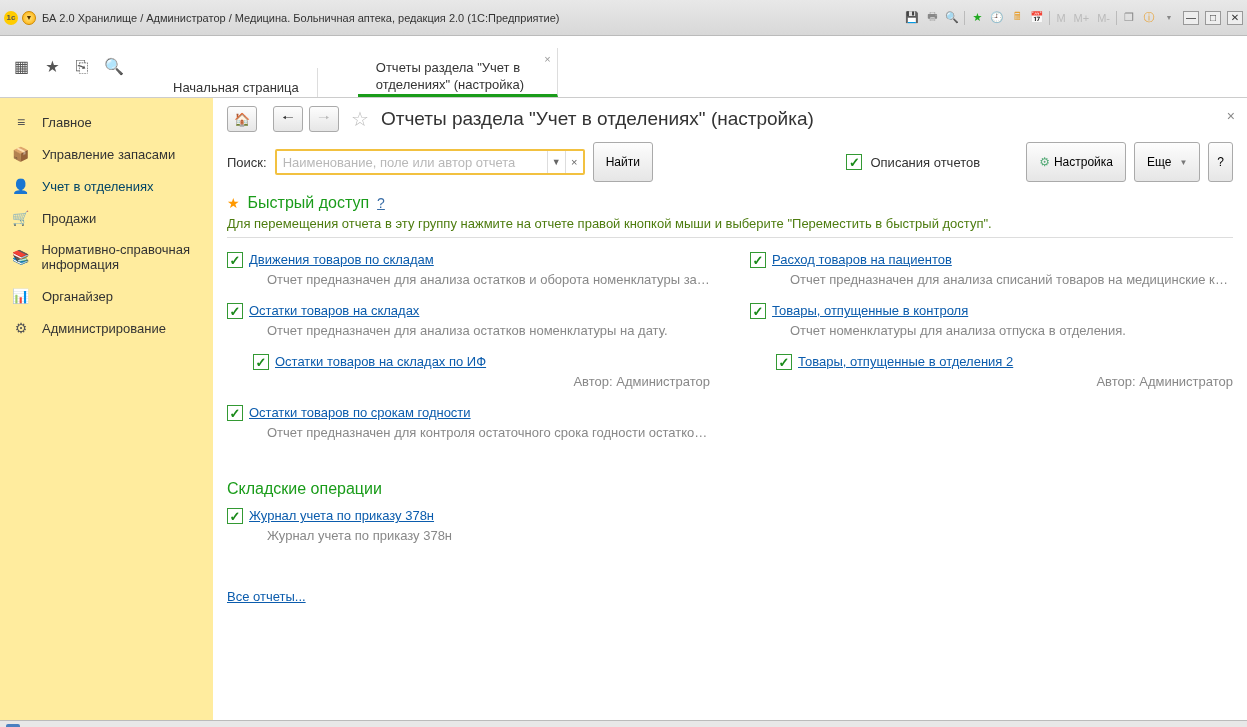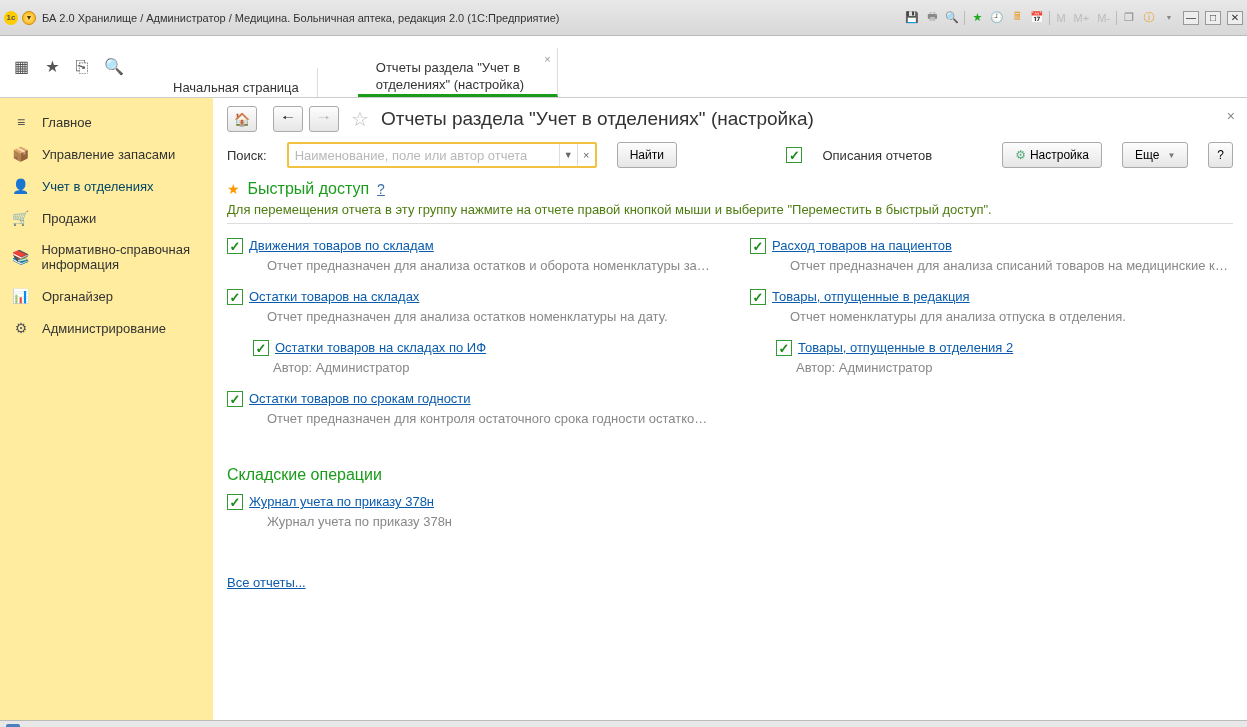--- a/index.html
+++ b/index.html
@@ -36,49 +36,49 @@
 
 .content { flex: 1; background: #fff; display: flex; flex-direction: column; position: relative; overflow:hidden;}
 .content-inner { padding: 8px 14px; overflow: auto; flex:1; }
 .page-head { display: flex; align-items: center; gap: 6px; margin-bottom: 10px; }
 .nav-btn { width: 30px; height: 26px; border: 1px solid #aaa; border-radius: 3px; background: linear-gradient(#fdfdfd,#e6e6e6); display: flex; align-items: center; justify-content: center; font-size: 13px; color: #333; cursor: pointer; }
 .nav-btn.disabled { color: #bbb; }
 .star { font-size: 20px; color: #bbb; margin: 0 6px; }
 .page-title { font-size: 19px; color: #333; }
 .close-x { position:absolute; top:10px; right:12px; font-size:14px; color:#888; cursor:pointer; }
 
-.toolbar { display: flex; align-items: center; gap: 20px; margin-bottom: 12px; }
+.toolbar { display: flex; align-items: center; gap: 8px; margin-bottom: 12px; }
 .toolbar .lbl { font-size: 13px; color: #333; }
 .search-wrap { display: flex; border: 2px solid #f2c140; border-radius: 2px; height: 26px; width: 310px; }
 .search-input { flex: 1; border: none; outline: none; padding: 0 6px; font-size: 13px; color: #888; }
 .search-input::placeholder { color: #b8b8b8; }
 .search-dd { width: 18px; border-left: 1px solid #ddd; display: flex; align-items: center; justify-content: center; font-size: 9px; color: #666; cursor: pointer; }
 .search-clr { width: 18px; border-left: 1px solid #ddd; display: flex; align-items: center; justify-content: center; font-size: 11px; color: #666; cursor: pointer; }
-.btn { height: 26px; padding: 0 12px; border: 1px solid #aaa; border-radius: 3px; background: linear-gradient(#fdfdfd,#e6e6e6); font-size: 12px; cursor: pointer; display: flex; align-items: center; gap:4px; }
+.btn { height: 40px; padding: 0 12px; border: 1px solid #aaa; border-radius: 3px; background: linear-gradient(#fdfdfd,#e6e6e6); font-size: 12px; cursor: pointer; display: flex; align-items: center; gap:4px; }
 .chkbox { width: 16px; height: 16px; border: 1px solid #393; background: #fff; display: inline-flex; align-items: center; justify-content: center; color: #1a8a1a; font-size: 13px; font-weight: bold; }
 .chkbox::before { content: "✓"; }
 .toolbar .spacer { flex: 1; }
 .btn .dd { font-size: 8px; color: #777; margin-left: 4px; }
 .btn .gear { color: #5a7; }
 
 .section-title { display: flex; align-items: center; gap: 8px; margin: 6px 0 4px; }
 .section-title .star-orange { color: #ff9900; font-size: 14px; }
 .section-title .stxt { color: #1a9c1a; font-size: 16px; }
 .section-title .q { color: #3a6ea7; font-size: 14px; text-decoration: underline; cursor: pointer; }
 .hint { font-size: 13px; color: #4d7c0f; margin-bottom: 6px; }
 .divider { height: 1px; background: #ddd; margin: 6px 0 14px; }
 
 .report-cols { display: flex; gap: 40px; }
 .report-col { flex: 1; min-width: 0;}
 .report-item { margin-bottom: 16px; }
 .report-item .r-head { display: flex; align-items: flex-start; gap: 6px; }
 .report-item .r-head .rtitle { color: #0b5cad; text-decoration: underline; font-size: 13px; cursor: pointer; }
 .report-item .rdesc { color: #888; font-size: 13px; margin-left: 40px; margin-top: 4px; white-space: nowrap; overflow: hidden; text-overflow: ellipsis; }
 .report-item.sub { margin-left: 26px; }
-.report-item.sub .rdesc { margin-left: 20px; }
+.report-item.sub .rdesc { margin-left: 48px; text-align: right; }
 
 .sec2-title { color: #1a9c1a; font-size: 16px; margin-top: 24px; margin-bottom: 10px; }
 .all-link { color: #0b5cad; text-decoration: underline; font-size: 13px; cursor: pointer; margin-top: 30px; display: inline-block; }
 
 .statusbar { height: 21px; background: #e8e8e8; border-top: 1px solid #bbb; display: flex; align-items: center; padding: 0 6px; font-size: 11px; gap: 4px; }
 .statusbar .sb-red { color: #cc0000; }
 .statusbar .sb-icon { width: 14px; height: 14px; background:#4a80c0; border-radius:2px; display:inline-block; margin-right:4px;}
 </style>
 </head>
 <body>
@@ -243,21 +243,21 @@
         <div class="report-item">
           <div class="r-head">
                 <span class="chkbox"></span>
                 <span class="rtitle">Расход товаров на пациентов</span>
               </div>
           <div class="rdesc">Отчет предназначен для анализа списаний товаров на медицинские кар...</div>
         </div>
         <div class="report-item">
           <div class="r-head">
                 <span class="chkbox"></span>
-                <span class="rtitle">Товары, отпущенные в редакция</span>
+                <span class="rtitle">Товары, отпущенные в контроля</span>
               </div>
           <div class="rdesc">Отчет номенклатуры для анализа отпуска в отделения.</div>
         </div>
         <div class="report-item sub">
           <div class="r-head">
                 <span class="chkbox"></span>
                 <span class="rtitle">Товары, отпущенные в отделения 2</span>
               </div>
           <div class="rdesc">Автор: Администратор</div>
         </div>

